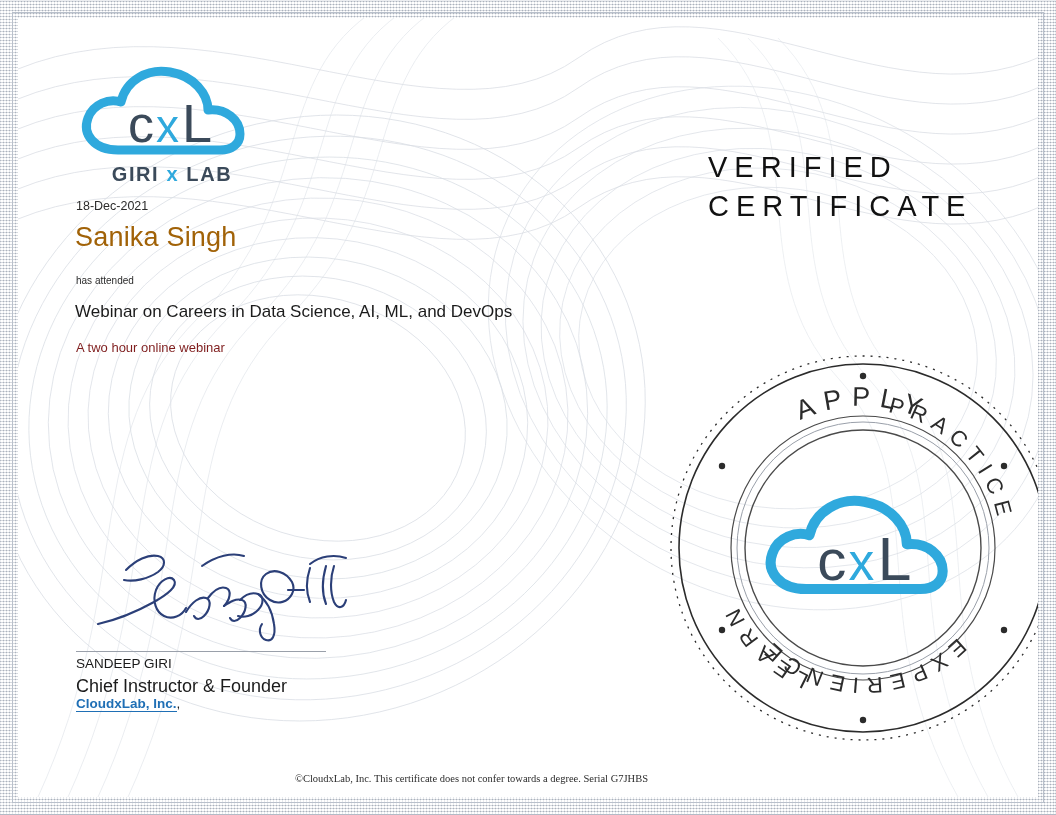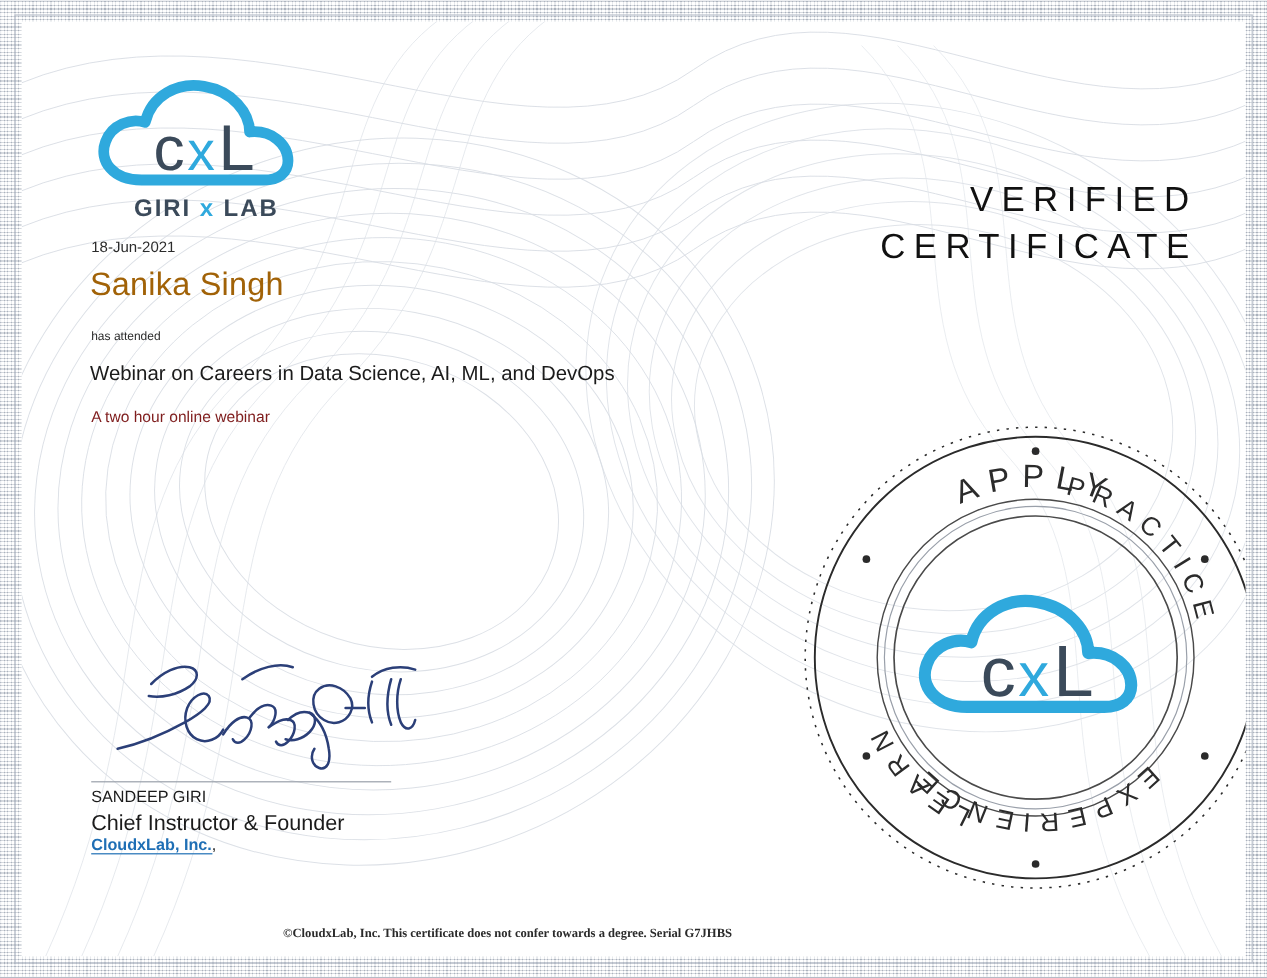--- a/index.html
+++ b/index.html
@@ -129,21 +129,21 @@
     font-size: 13px;
     color: #7f1d1d;
   }
 
   
   #verified-block {
     position: absolute;
     left: 690px;
     top: 130px;
     width: 290px;
-    text-align: right;
+    text-align: left;
     color: #111111;
   }
   #verified-block .l1 {
     font-size: 29px;
     letter-spacing: 7px;
     line-height: 1.35;
     white-space: nowrap;
   }
   #verified-block .l2 {
     font-size: 29px;
@@ -207,25 +207,25 @@
     left: 645px;
     top: 330px;
     width: 400px;
     height: 400px;
   }
   #footer-wrap {
     position: absolute;
     left: 180px;
     top: 755px;
     width: 450px;
-    text-align: center;
+    text-align: right;
     font-size: 10.5px;
     color: #2b2b2b;
     font-family: "Liberation Serif", serif;
-    font-weight: bold;
+    font-weight: normal;
   }
 </style>
 </head>
 <body>
 
 <div id="certificate-page">
 
   <div class="frame-border">
     <div class="frame-border-v"></div>
   </div>
@@ -287,21 +287,21 @@
         <span class="sep">x</span>
         <span>LAB</span>
       </div>
     </div>
 
     <div id="verified-block">
       <div class="l1">VERIFIED</div>
       <div class="l2">CERTIFICATE</div>
     </div>
 
-    <div id="date-line">18-Jun-2021</div>
+    <div id="date-line">18-Dec-2021</div>
     <div id="recipient-name">Sanika Singh</div>
     <div id="attended-label">has attended</div>
     <div id="course-title">Webinar on Careers in Data Science, AI, ML, and DevOps</div>
     <div id="course-subtitle">A two hour online webinar</div>
 
     <div id="signature-block">
       <svg id="signature-ink" viewBox="0 0 300 100">
         <g fill="none" stroke="#2b3f78" stroke-width="2.1" stroke-linecap="round" stroke-linejoin="round">
           <path d="M16,78 C34,74 54,66 72,56 C86,48 96,40 92,34 C88,29 78,34 74,44 C70,55 74,66 82,70 C90,74 100,70 104,62"></path>
           <path d="M44,24 C54,14 66,8 76,10 C84,12 84,20 76,26 C66,33 52,36 42,34"></path>

